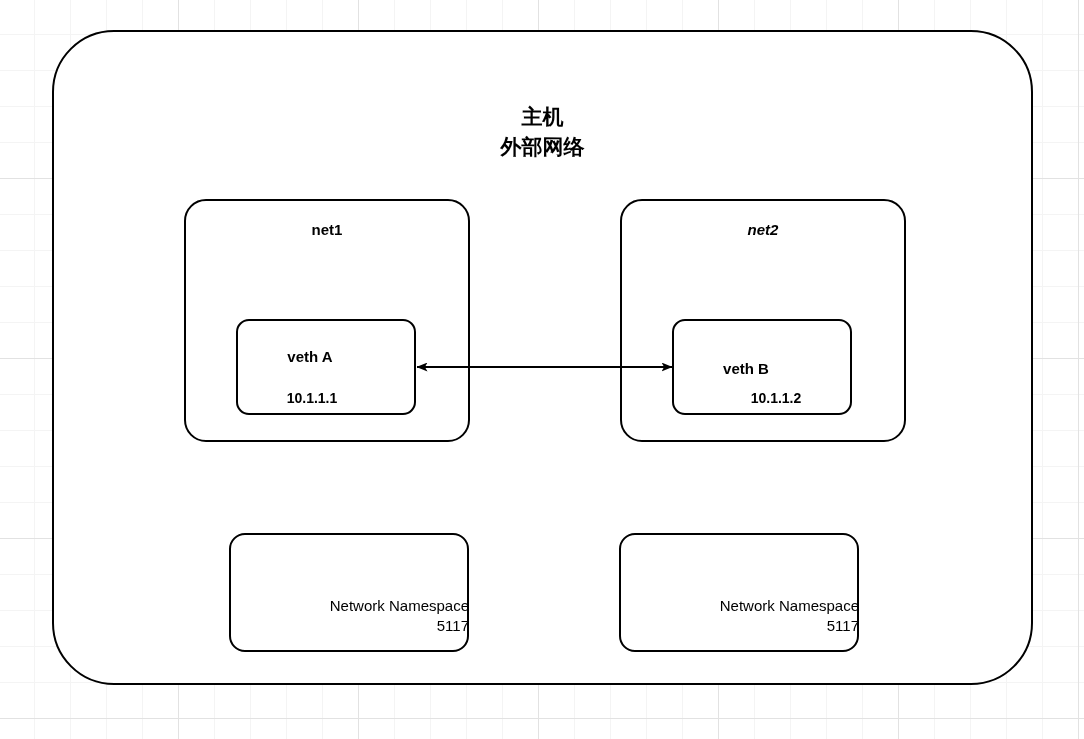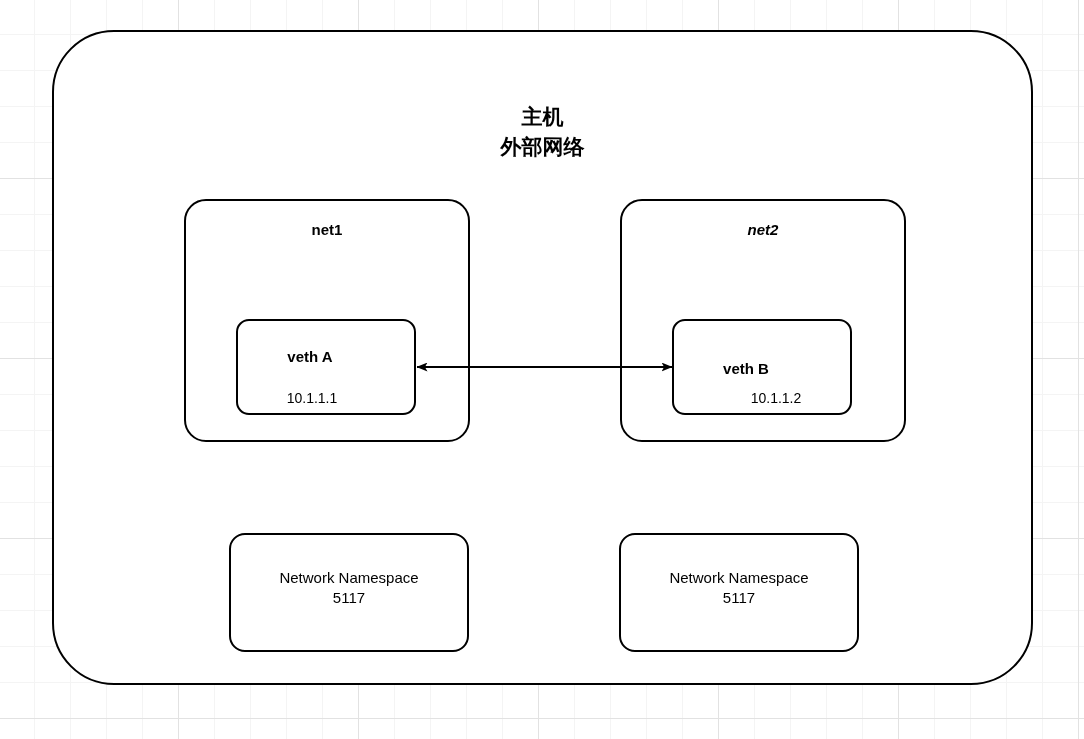--- a/index.html
+++ b/index.html
@@ -103,31 +103,32 @@
     font-size: 15px;
     font-weight: bold;
   }
   .veth-title.left  { left: 236px; }
   .veth-title.right { left: 672px; margin-top: 12px; }
 
   .veth-ip {
     top: 390px;
     width: 152px;
     font-size: 14px;
-    font-weight: normal;
+    font-weight: bold;
   }
   .veth-ip.left  { left: 236px; }
   .veth-ip.right { left: 700px; }
 
   .ns-label {
-    top: 568px;
+    top: 596px;
     width: 240px;
     font-size: 15px;
     font-weight: normal;
     line-height: 1.36;
+    text-align: right;
   }
   .ns-label.left  { left: 229px; }
   .ns-label.right { left: 619px; }
 
   .link-layer {
     position: absolute;
     left: 0;
     top: 0;
     width: 1084px;
     height: 739px;

